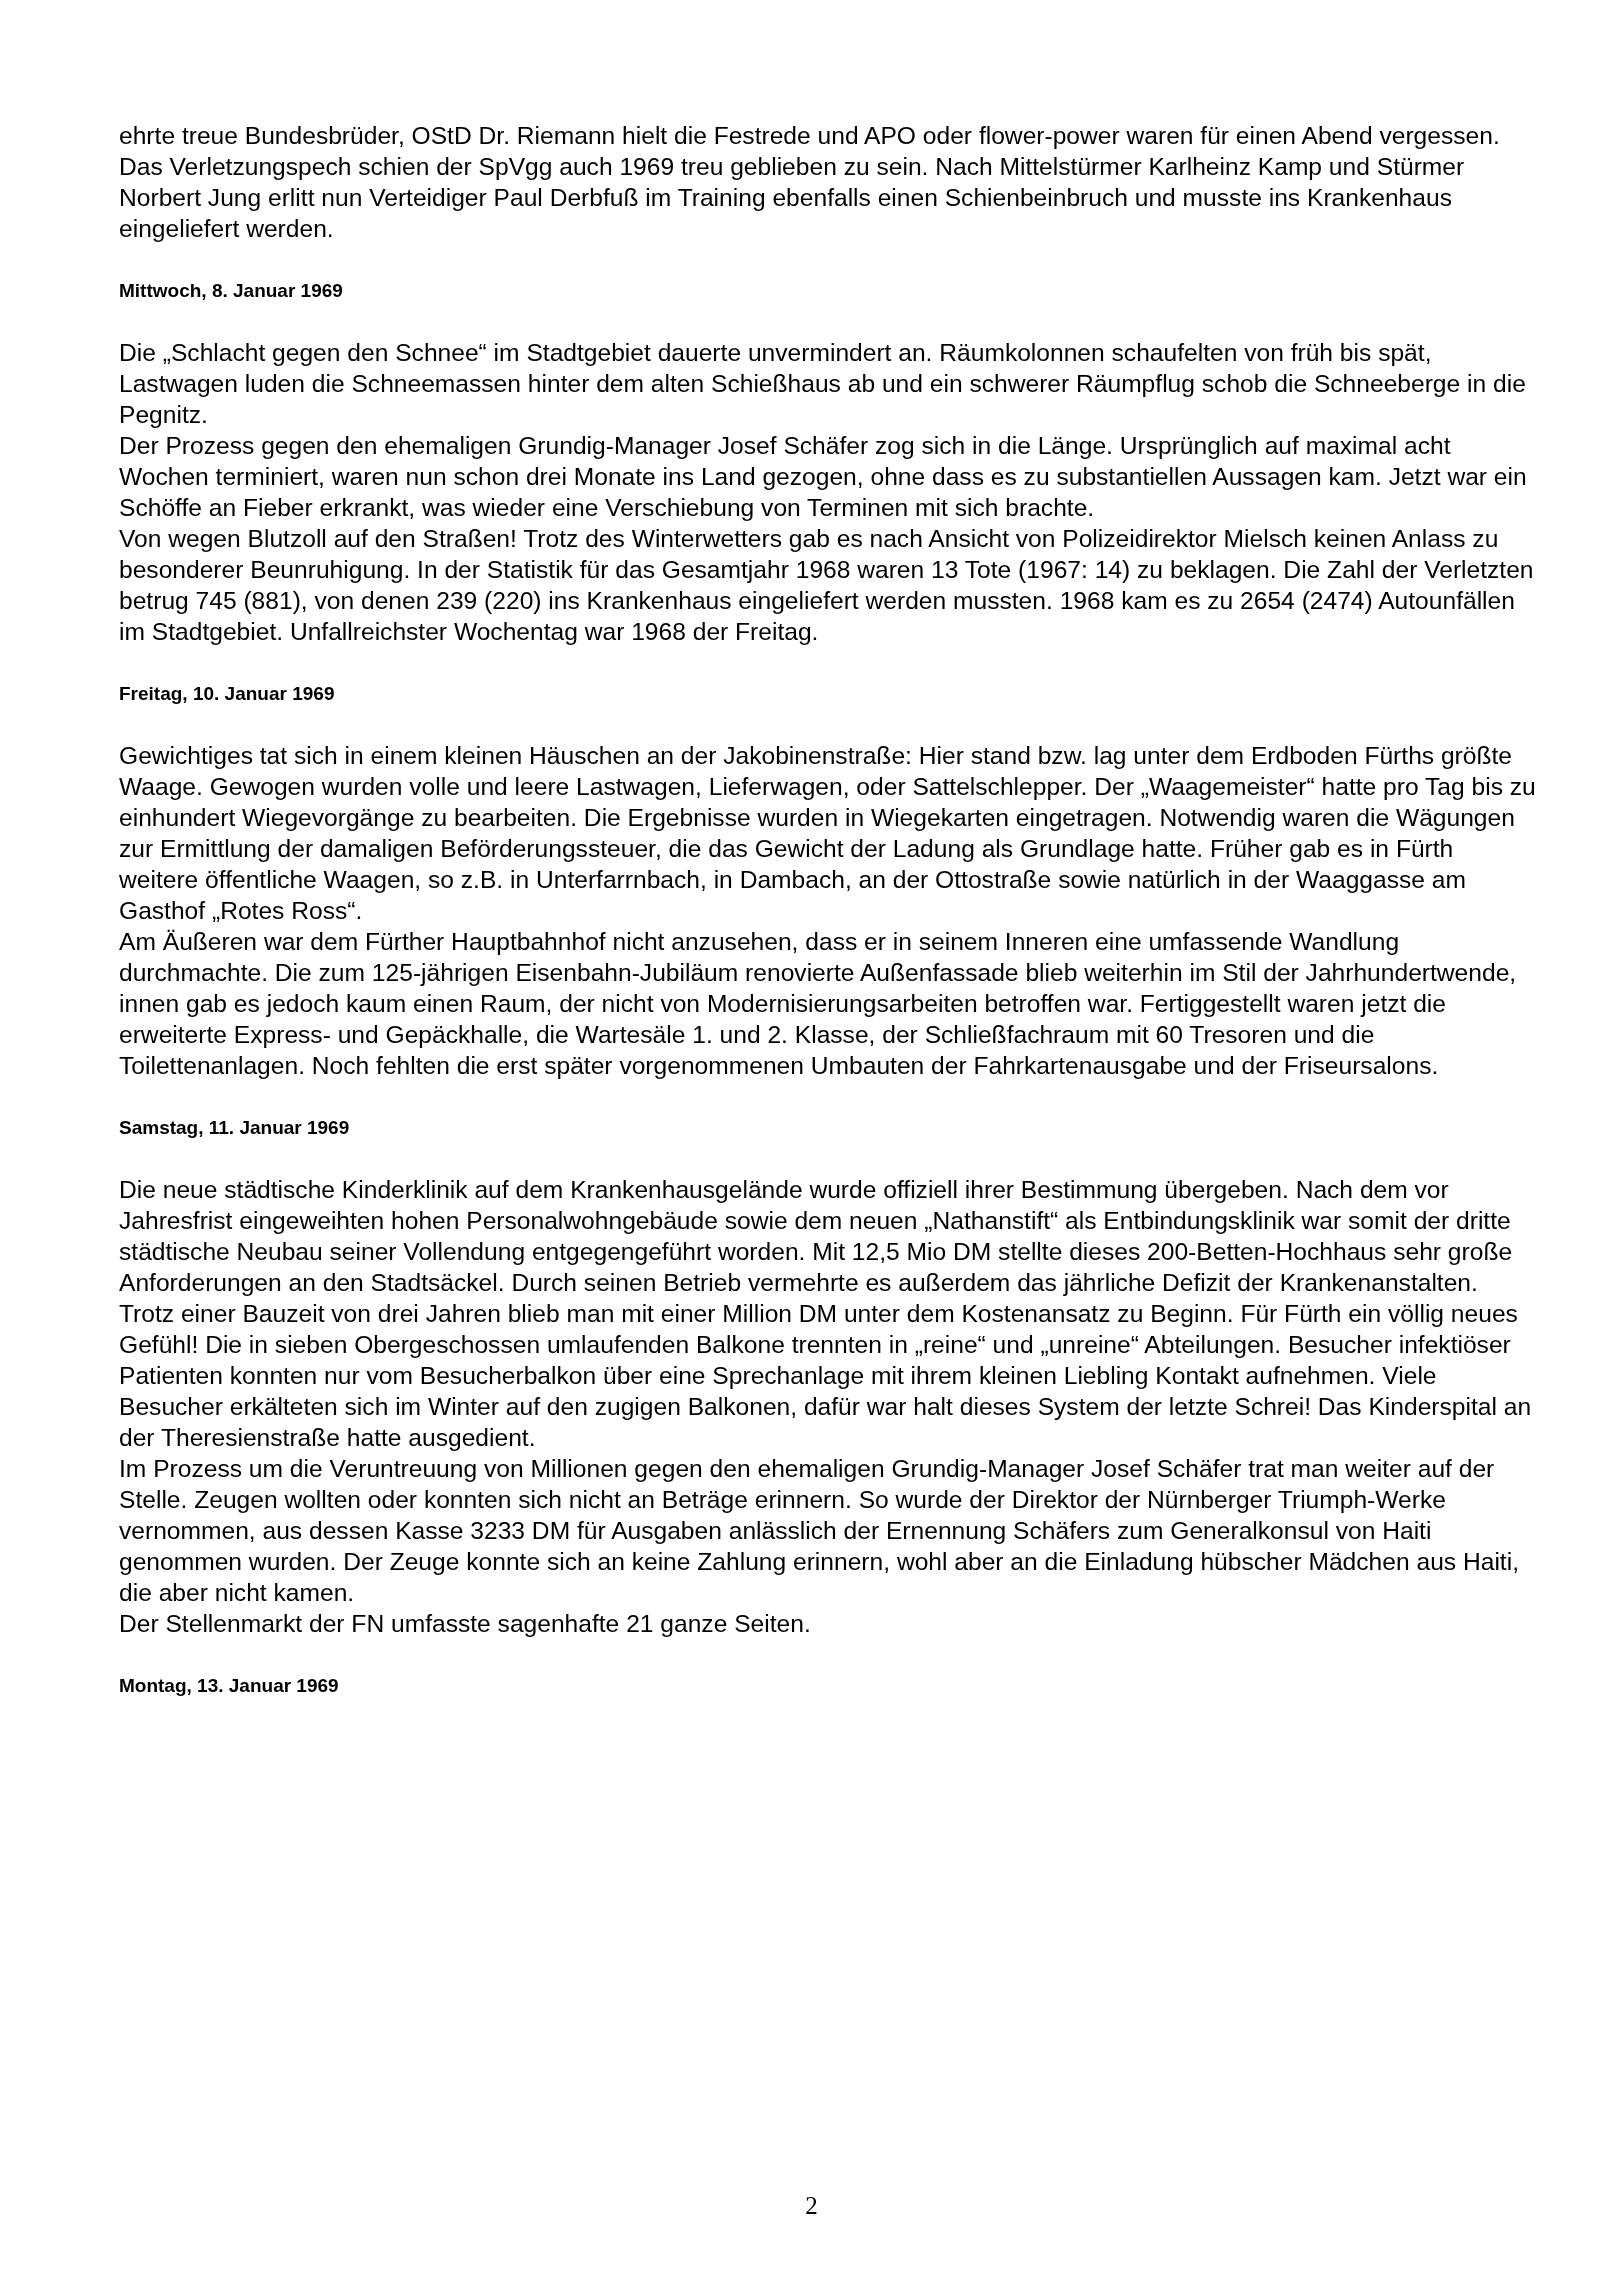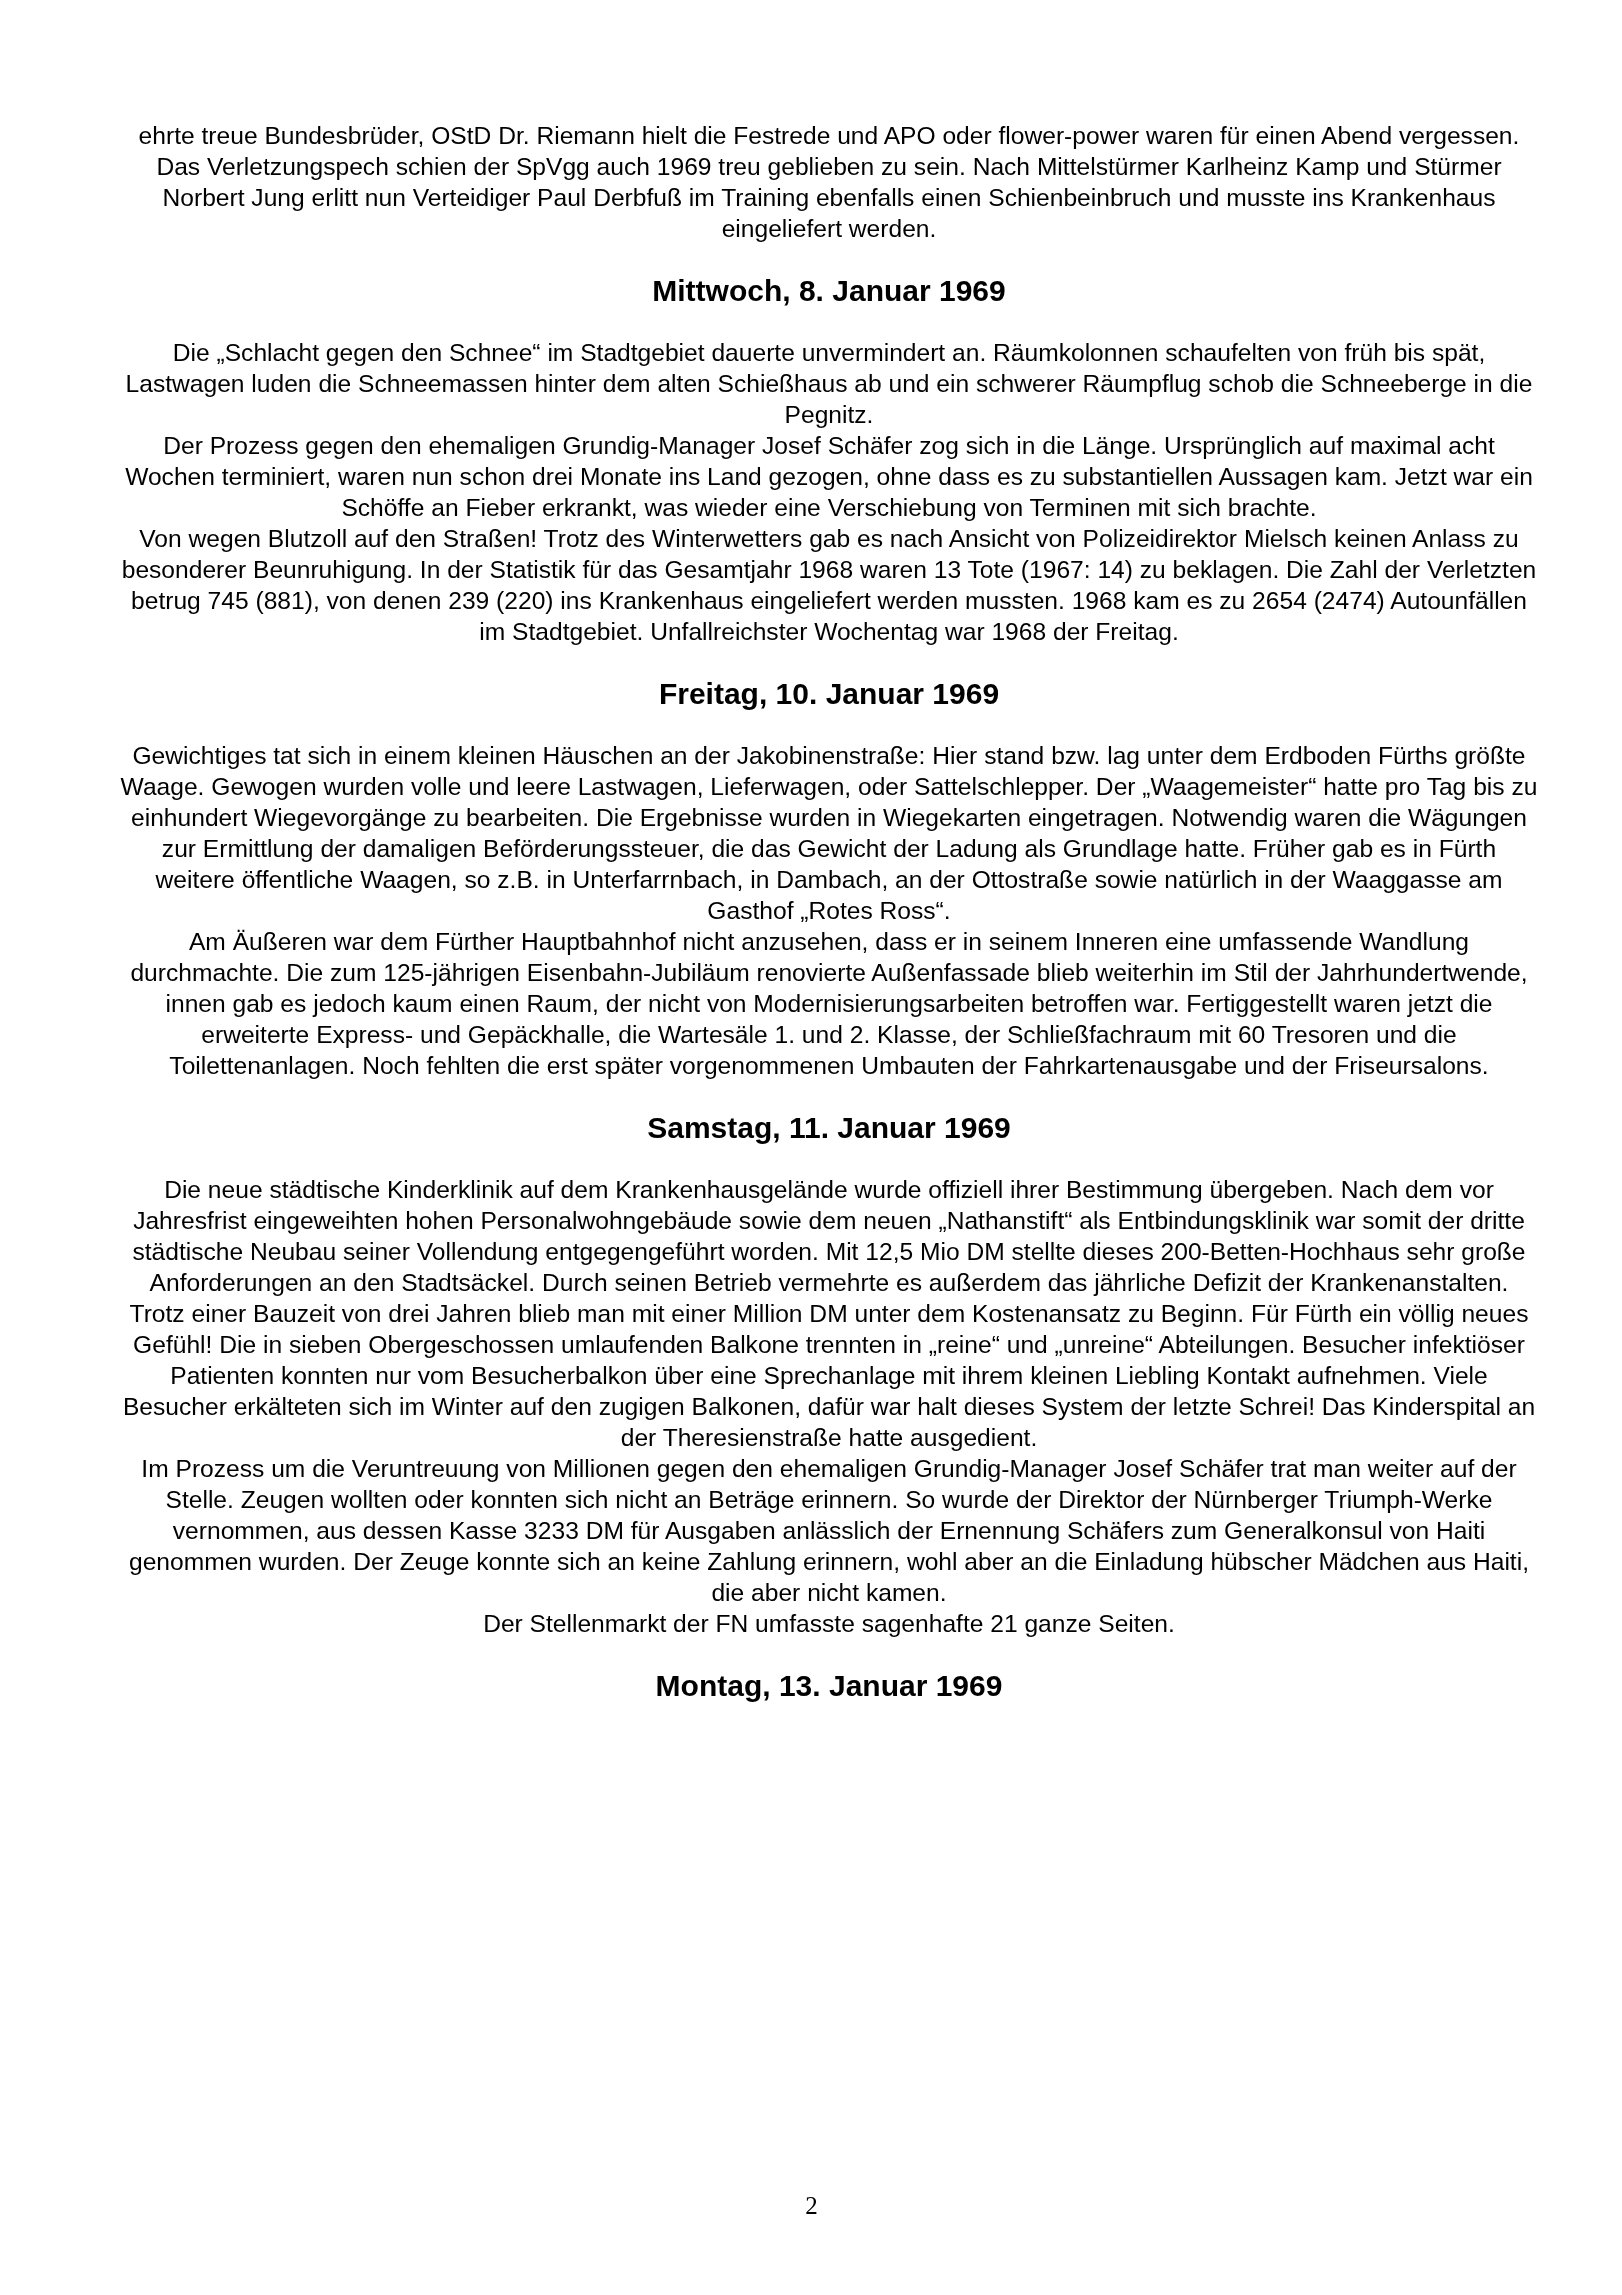--- a/index.html
+++ b/index.html
@@ -17,31 +17,31 @@
     font-family: "Liberation Sans", sans-serif;
     overflow: hidden;
   }
   .content {
     position: absolute;
     left: 119px;
     top: 120px;
     width: 1420px;
     font-size: 24.6px;
     line-height: 31px;
-    text-align: center;
+    text-align: left;
     word-spacing: normal;
   }
   p.paragraph {
     margin: 0;
     padding: 0;
   }
   h2.heading {
     margin: 31px 0;
     padding: 0;
-    font-size: 30px;
+    font-size: 19px;
     line-height: 31px;
     font-weight: bold;
   }
   .page-number {
     position: absolute;
     left: 0;
     right: 0;
     bottom: 73px;
     text-align: center;
     font-size: 25px;

